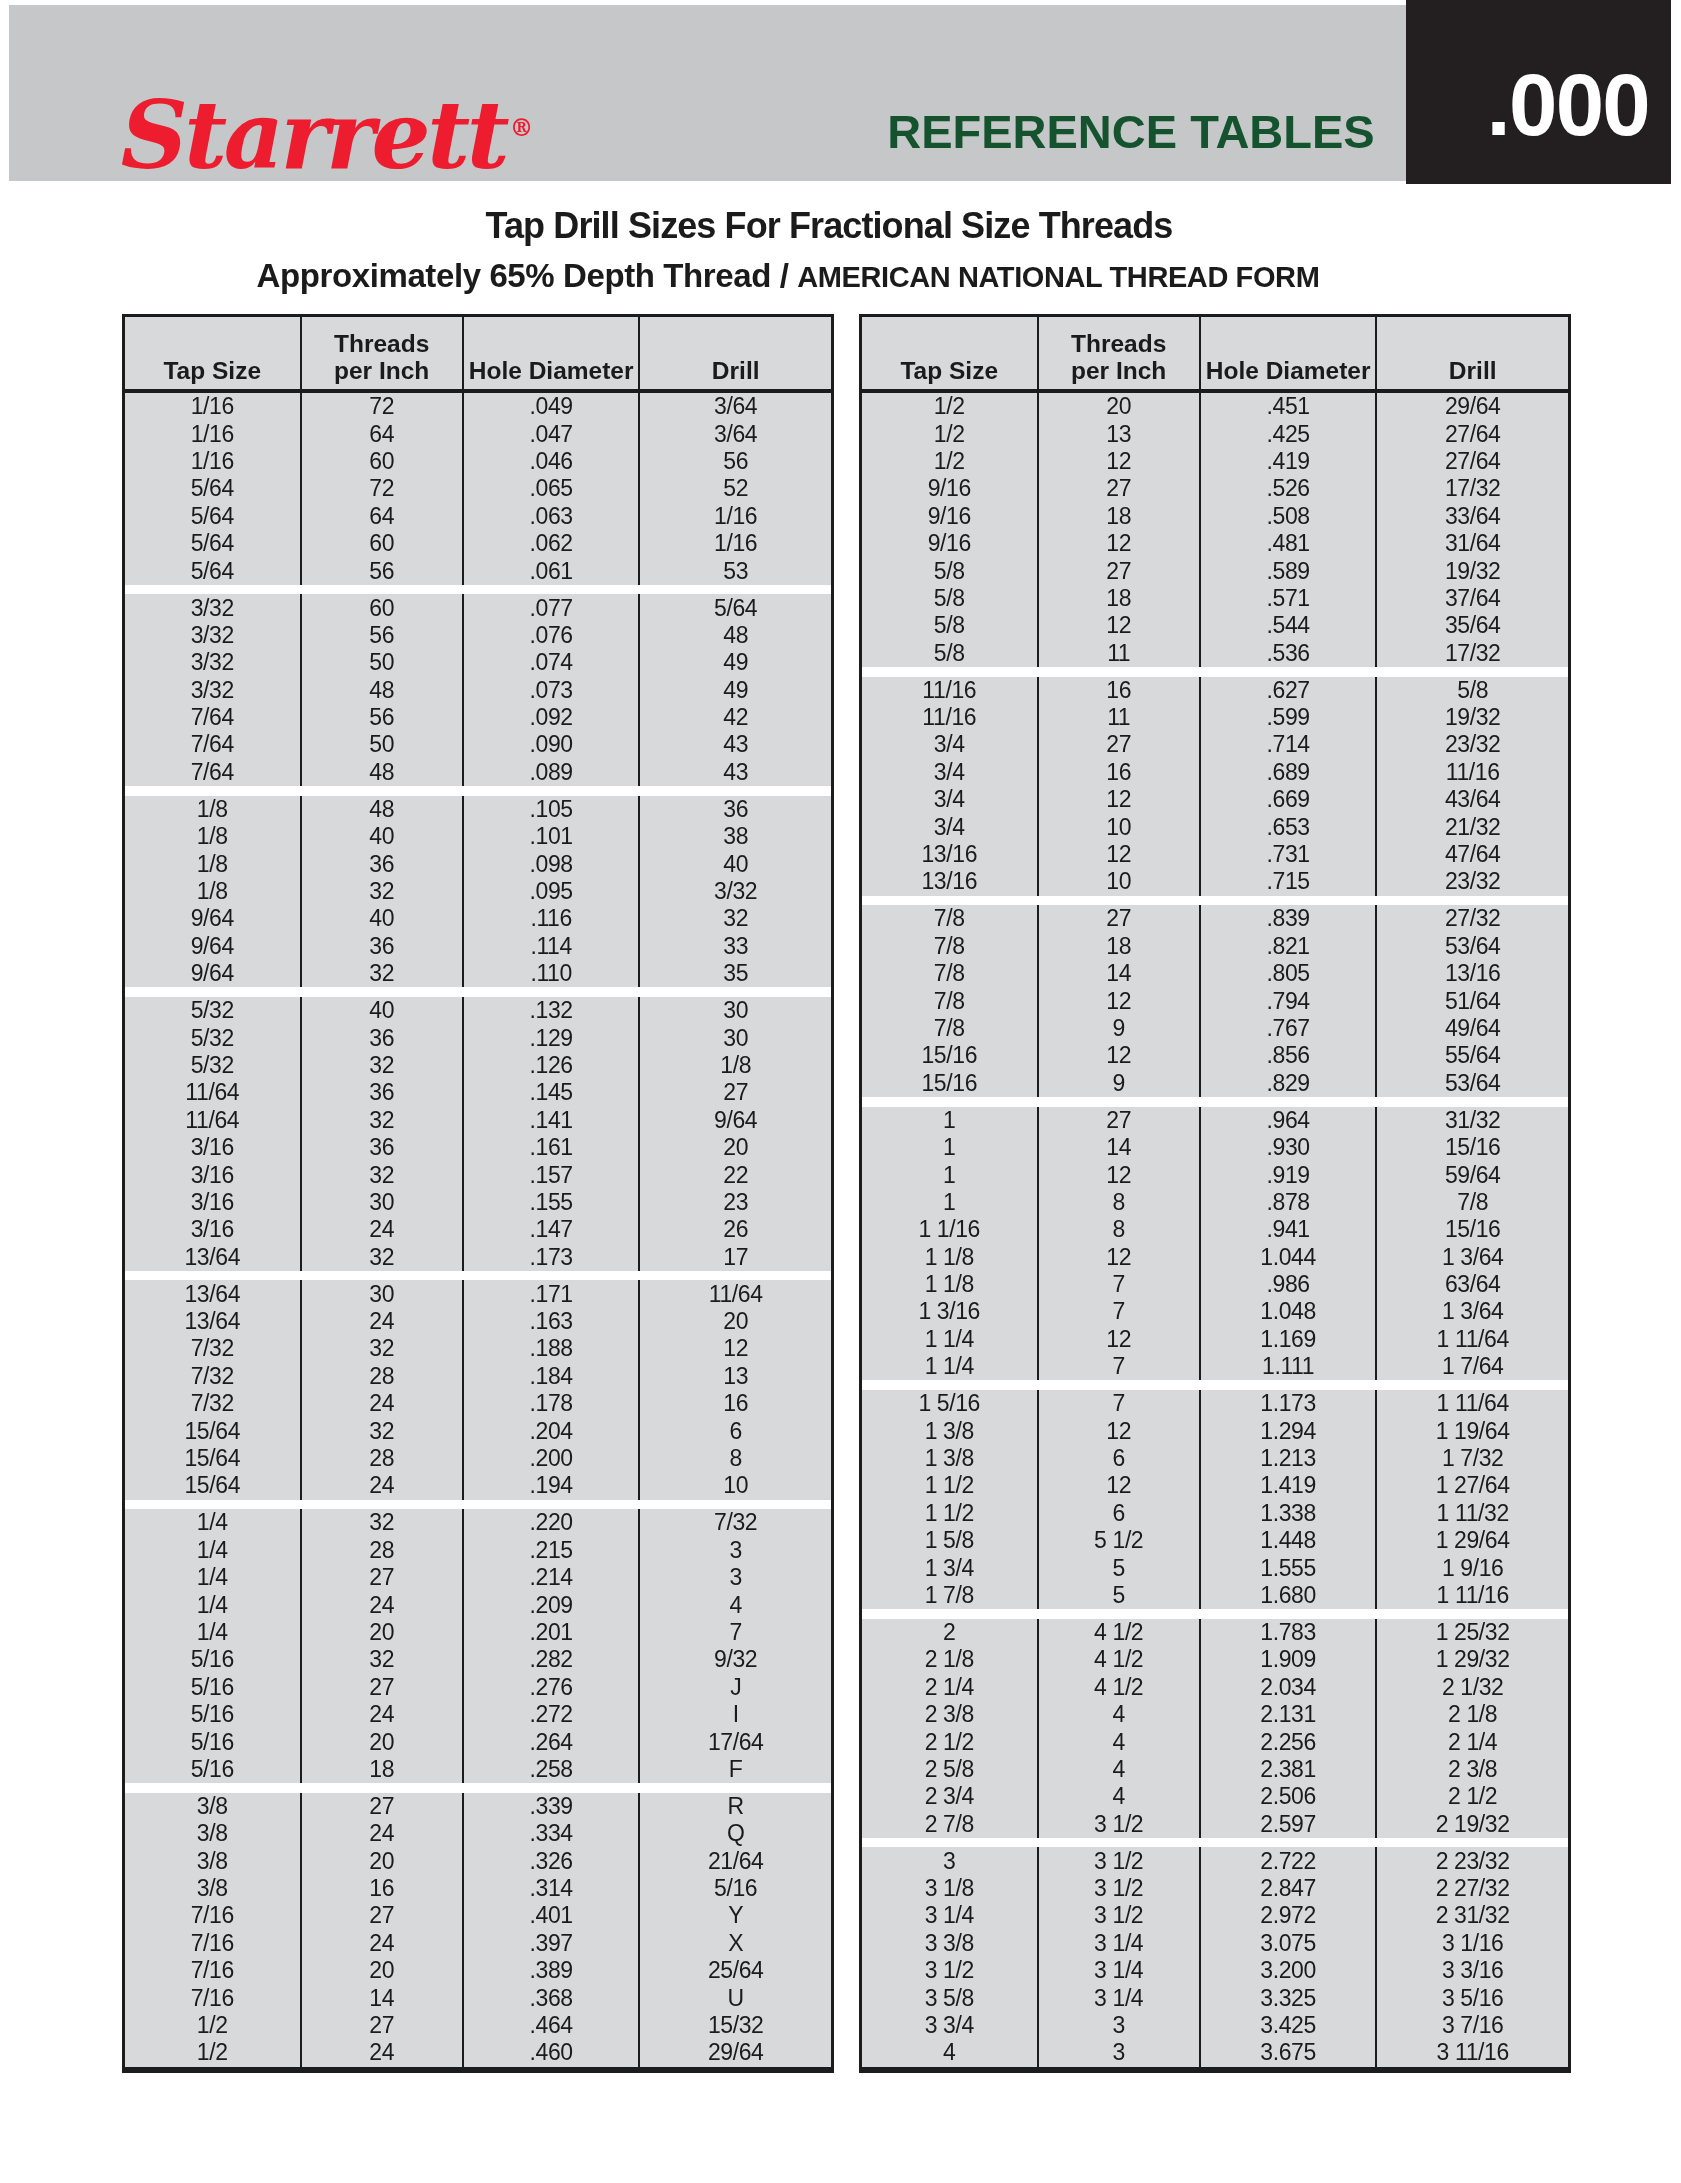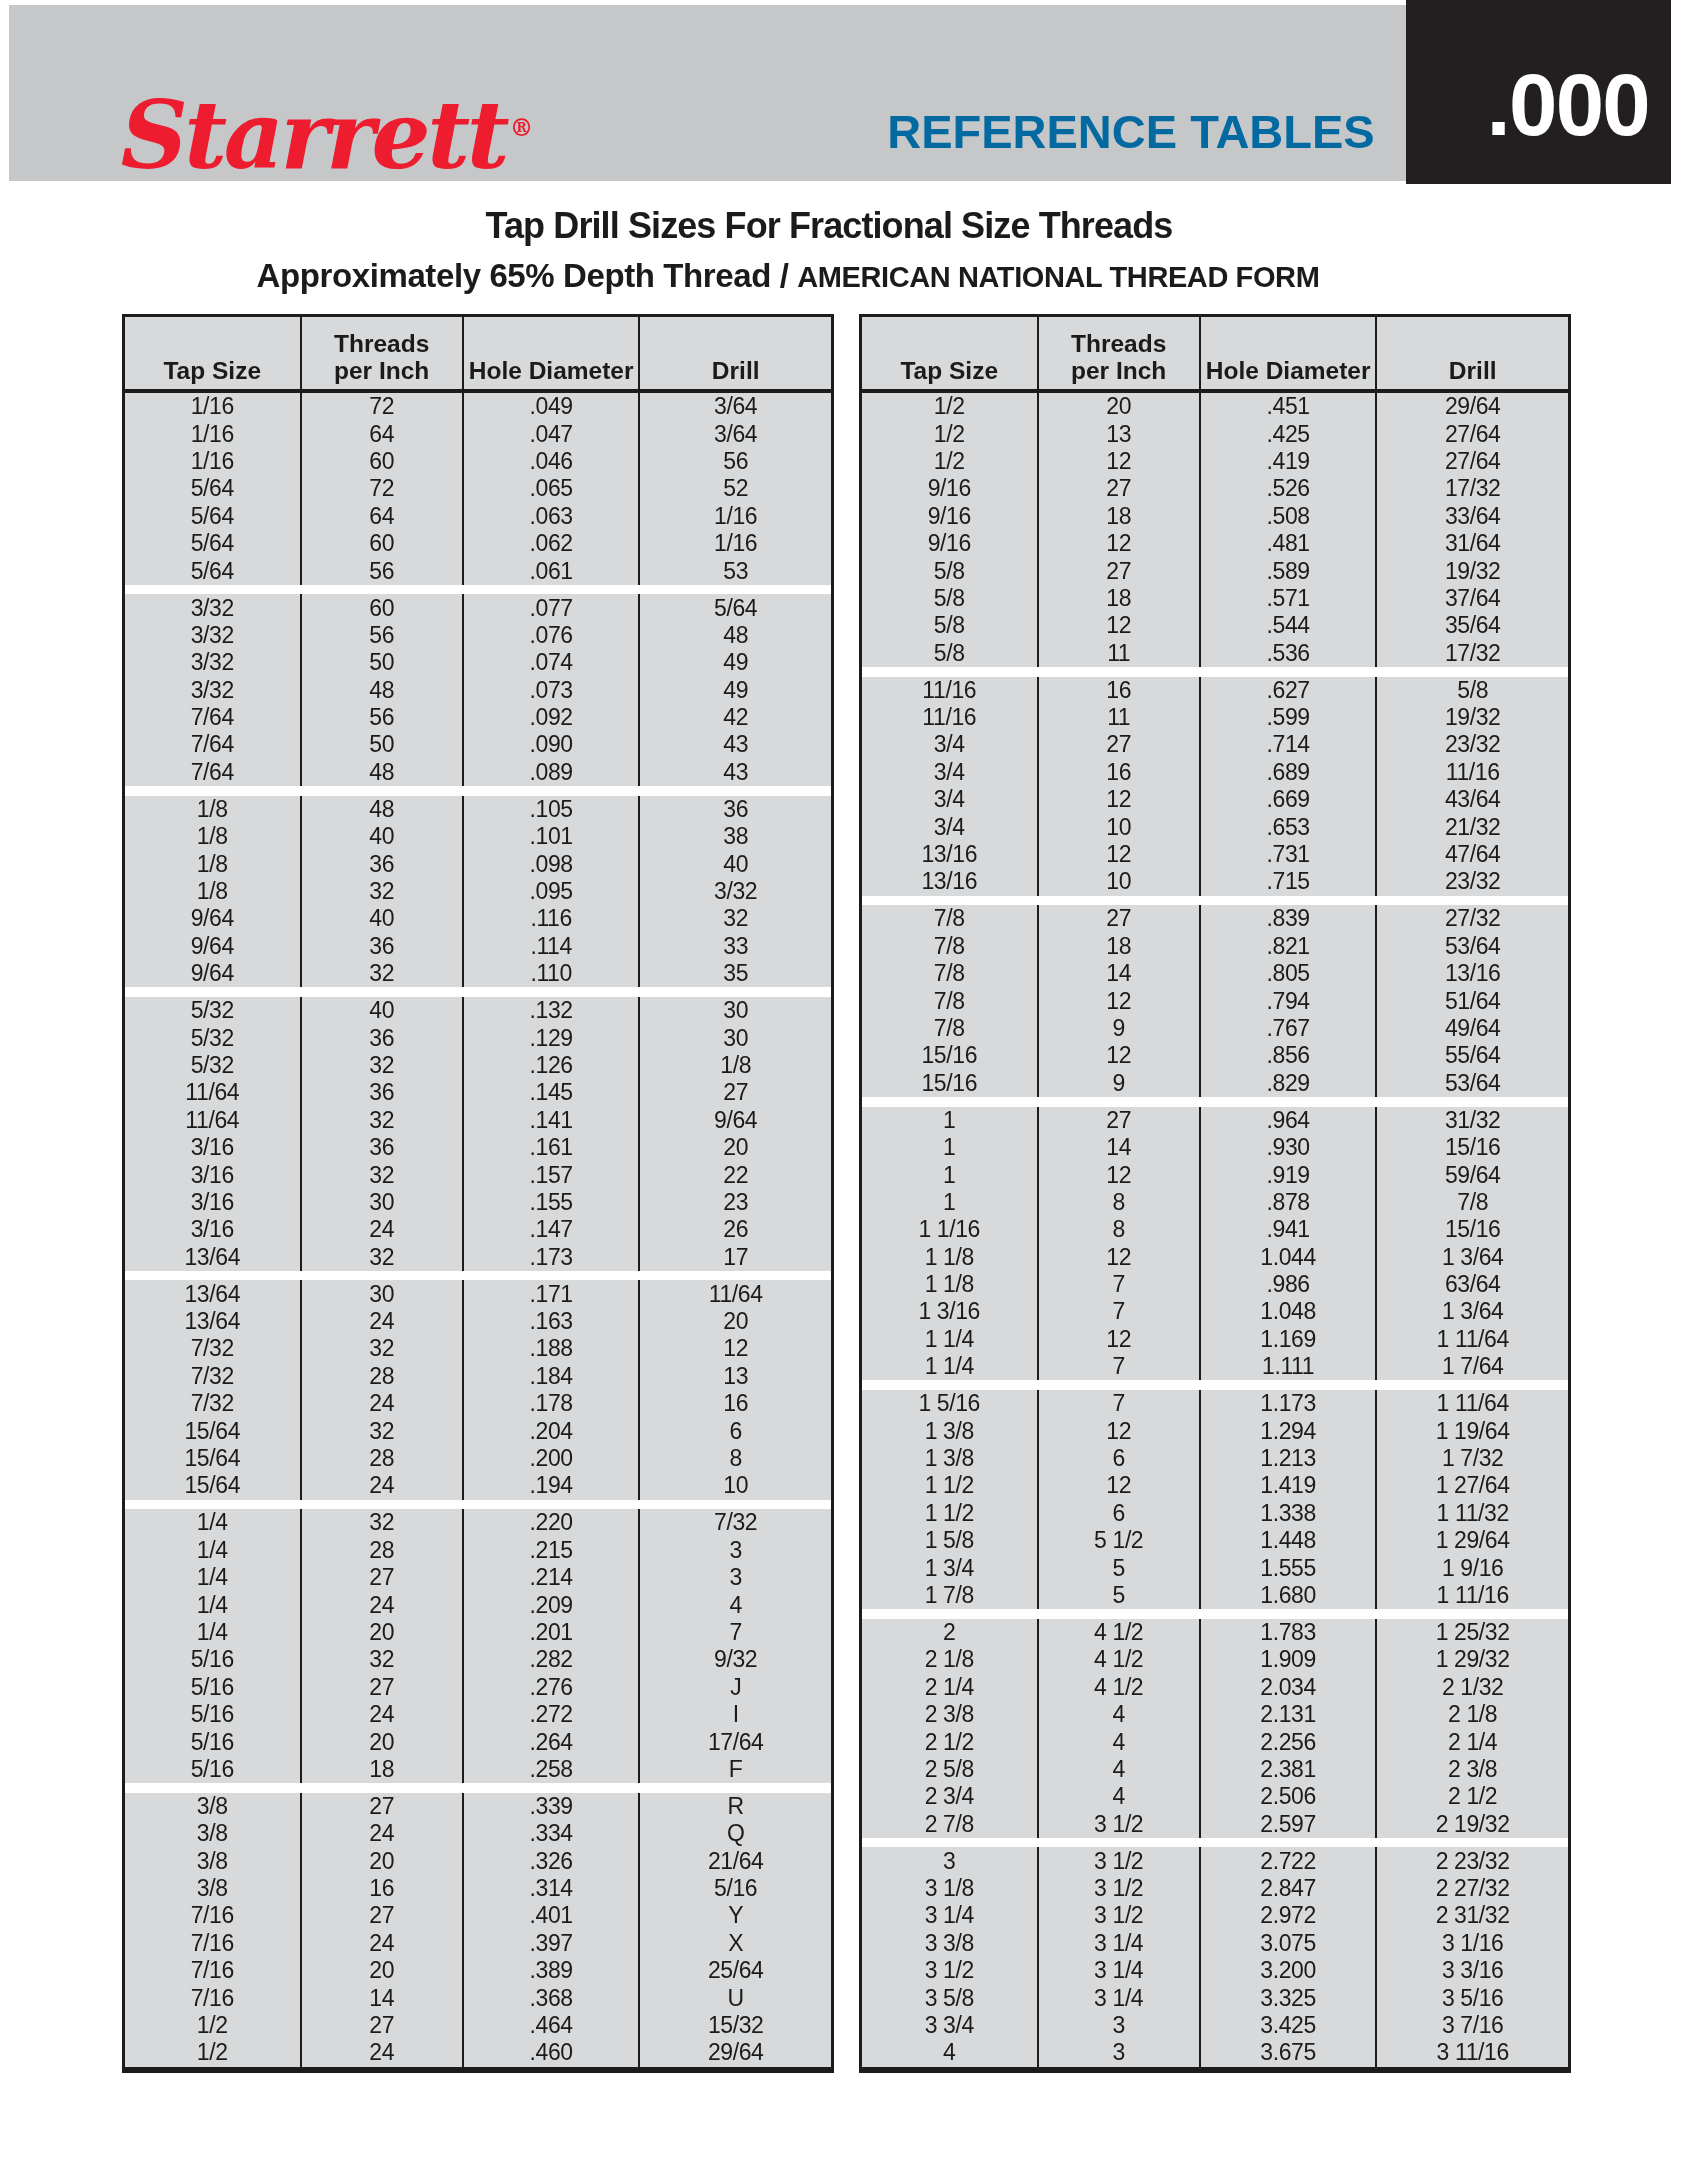--- a/index.html
+++ b/index.html
@@ -28,21 +28,21 @@
     white-space:nowrap;
     margin-top:40px;
   }
   .logo sup {
     font-size:23.6px; letter-spacing:0;
     vertical-align:super; margin-left:3.5px;
   }
   .section-title {
     position:absolute; right:31px; bottom:26px;
     font-weight:bold; font-size:47px; line-height:47px;
-    letter-spacing:0px; color:#0369a1;
+    letter-spacing:0px; color:#14532d;
     white-space:nowrap;
   }
   .code-box {
     position:absolute; left:1406px; top:0;
     width:265px; height:184px;
     background:#231f20;
     display:flex; align-items:center; justify-content:flex-end;
     padding-right:22px; box-sizing:border-box;
   }
   .code-box .code {

